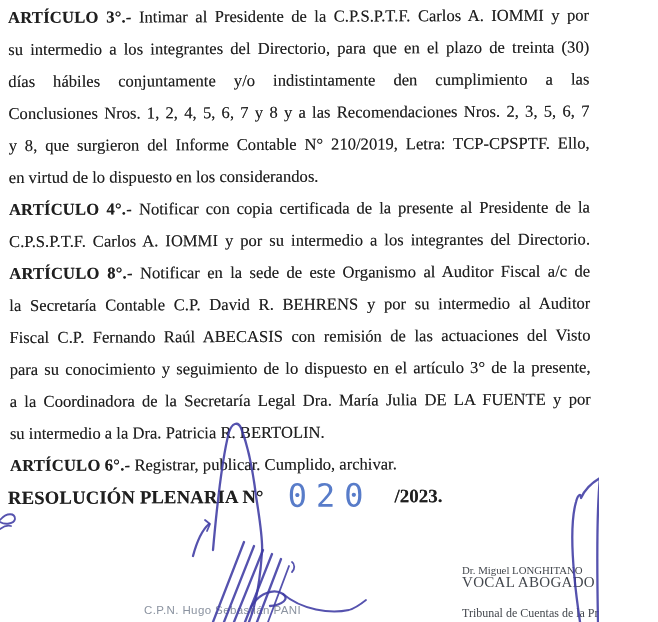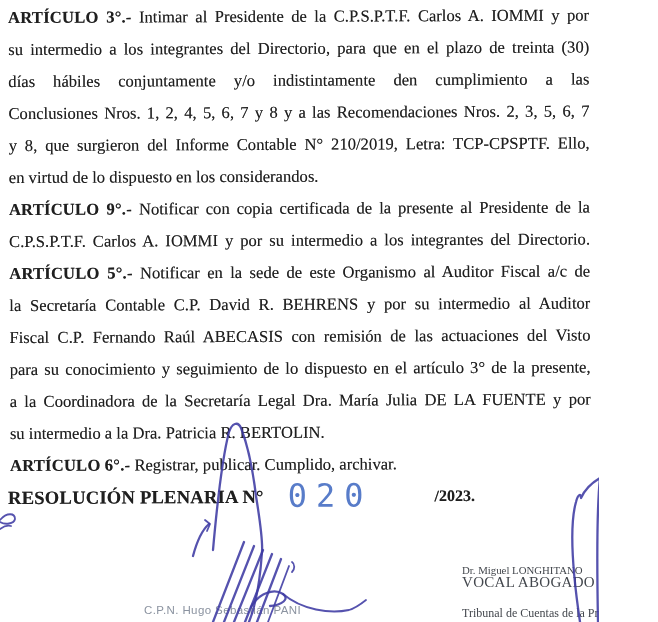--- a/index.html
+++ b/index.html
@@ -42,23 +42,22 @@
     font-weight:bold;font-size:18.6px;color:var(--ink);letter-spacing:0.2px;
     text-shadow:0 0 0.5px rgba(20,20,20,0.55);
   }
   .res-number{
     margin-left:24px;margin-right:22px;
     font-family:"DejaVu Sans Mono", monospace;
     font-size:32px;letter-spacing:9px;color:var(--stamp-num);
     opacity:0.92;position:relative;top:-1px;
   }
   .res-year{
-    font-weight:bold;font-size:16px;color:var(--ink);
+    font-weight:bold;font-size:19px;color:var(--ink);
     text-shadow:0 0 0.5px rgba(20,20,20,0.55);
-    margin-left:40px;
   }
   .pani-label{
     position:absolute;left:144px;top:604px;width:200px;
     font-family:"Liberation Sans", sans-serif;
     font-size:11.5px;letter-spacing:0.4px;color:var(--pani-text);
     white-space:nowrap;
   }
   .stamp-block{
     position:absolute;left:462px;top:565px;width:188px;
     text-align:left;
@@ -83,23 +82,23 @@
 
 <div class="page">
 
   <div id="text-block">
       <div class="doc-line"><span class="b">ARTÍCULO 3°.-</span><span> Intimar al Presidente de la C.P.S.P.T.F. Carlos A. IOMMI y por</span></div>
       <div class="doc-line"><span>su intermedio a los integrantes del Directorio, para que en el plazo de treinta (30)</span></div>
       <div class="doc-line"><span>días hábiles conjuntamente y/o indistintamente den cumplimiento a las</span></div>
       <div class="doc-line"><span>Conclusiones Nros. 1, 2, 4, 5, 6, 7 y 8 y a las Recomendaciones Nros. 2, 3, 5, 6, 7</span></div>
       <div class="doc-line"><span>y 8, que surgieron del Informe Contable N° 210/2019, Letra: TCP-CPSPTF. Ello,</span></div>
       <div class="doc-line no-stretch"><span>en virtud de lo dispuesto en los considerandos.</span></div>
-      <div class="doc-line"><span class="b">ARTÍCULO 9°.-</span><span> Notificar con copia certificada de la presente al Presidente de la</span></div>
+      <div class="doc-line"><span class="b">ARTÍCULO 4°.-</span><span> Notificar con copia certificada de la presente al Presidente de la</span></div>
       <div class="doc-line"><span>C.P.S.P.T.F. Carlos A. IOMMI y por su intermedio a los integrantes del Directorio.</span></div>
-      <div class="doc-line"><span class="b">ARTÍCULO 5°.-</span><span> Notificar en la sede de este Organismo al Auditor Fiscal a/c de</span></div>
+      <div class="doc-line"><span class="b">ARTÍCULO 8°.-</span><span> Notificar en la sede de este Organismo al Auditor Fiscal a/c de</span></div>
       <div class="doc-line"><span>la Secretaría Contable C.P. David R. BEHRENS y por su intermedio al Auditor</span></div>
       <div class="doc-line"><span>Fiscal C.P. Fernando Raúl ABECASIS con remisión de las actuaciones del Visto</span></div>
       <div class="doc-line"><span>para su conocimiento y seguimiento de lo dispuesto en el artículo 3° de la presente,</span></div>
       <div class="doc-line"><span>a la Coordinadora de la Secretaría Legal Dra. María Julia DE LA FUENTE y por</span></div>
       <div class="doc-line no-stretch"><span>su intermedio a la Dra. Patricia R. BERTOLIN.</span></div>
       <div class="doc-line no-stretch"><span class="b">ARTÍCULO 6°.-</span><span> Registrar, publicar. Cumplido, archivar.</span></div>
     </div>
 
   <div class="resolution-line">
     <span class="res-label">RESOLUCIÓN PLENARIA N°</span>

